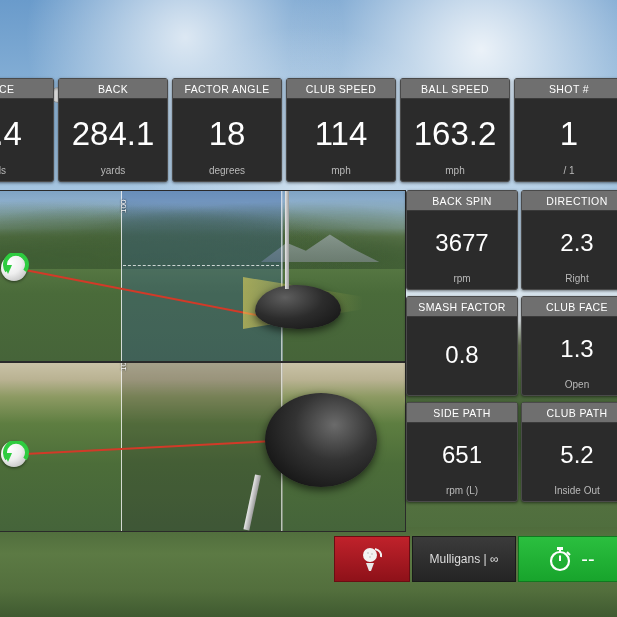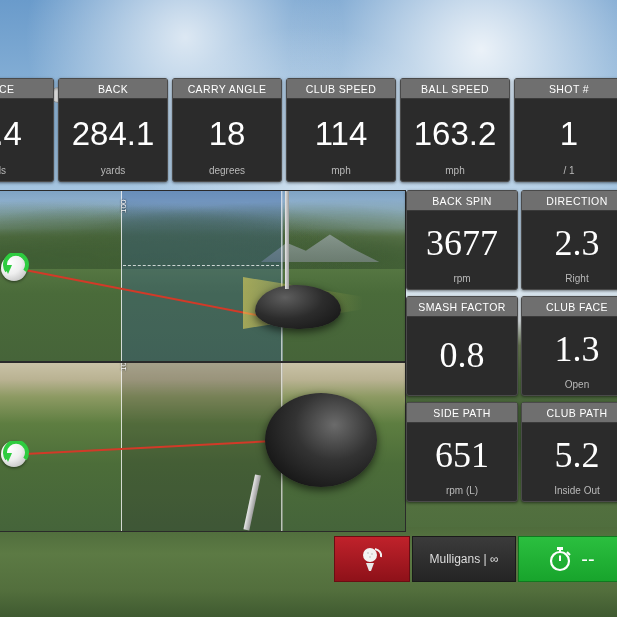--- a/index.html
+++ b/index.html
@@ -126,21 +126,21 @@
     left: 406px; top: 190px;
     width: 226px;
     display: grid;
     grid-template-columns: 110px 110px;
     grid-gap: 6px 5px;
   }
   .metric.small {
     width: 110px;
     height: 98px;
   }
-  .metric.small .mval { font-size: 36px; font-family: Liberation Serif, serif; }
+  .metric.small .mval { font-size: 24px; }
 
   
   .pane {
     position: absolute;
     border: 1px solid #2a2a2a;
     overflow: hidden;
   }
   .pane-top {
     left: -8px; top: 190px;
     width: 412px; height: 170px;
@@ -286,21 +286,21 @@
       <div class="mhead">ANCE</div>
       <div class="mval">4.4</div>
       <div class="munit">rds</div>
     </div>
     <div class="metric">
       <div class="mhead">BACK</div>
       <div class="mval">284.1</div>
       <div class="munit">yards</div>
     </div>
     <div class="metric">
-      <div class="mhead">CARRY ANGLE</div>
+      <div class="mhead">FACTOR ANGLE</div>
       <div class="mval">18</div>
       <div class="munit">degrees</div>
     </div>
     <div class="metric">
       <div class="mhead">CLUB SPEED</div>
       <div class="mval">114</div>
       <div class="munit">mph</div>
     </div>
     <div class="metric">
       <div class="mhead">BALL SPEED</div>

